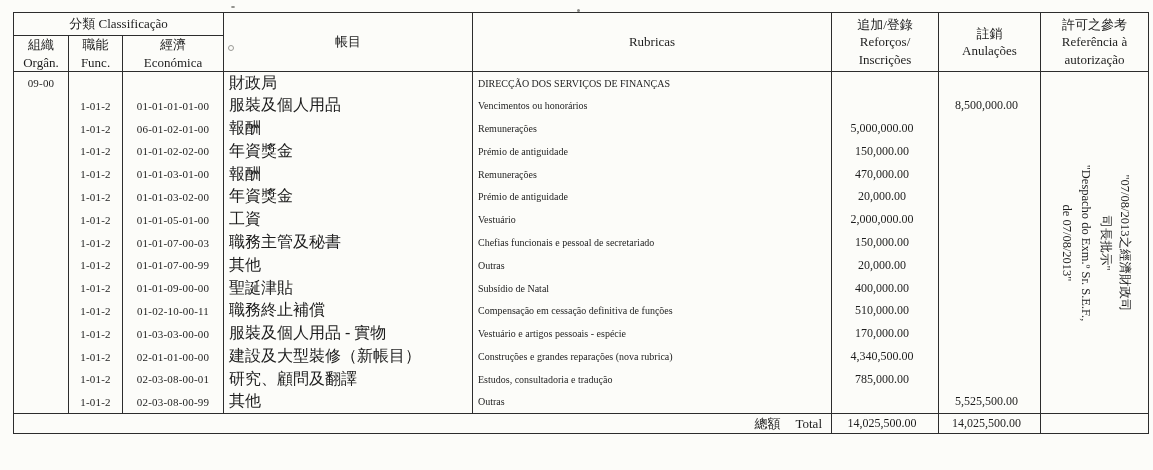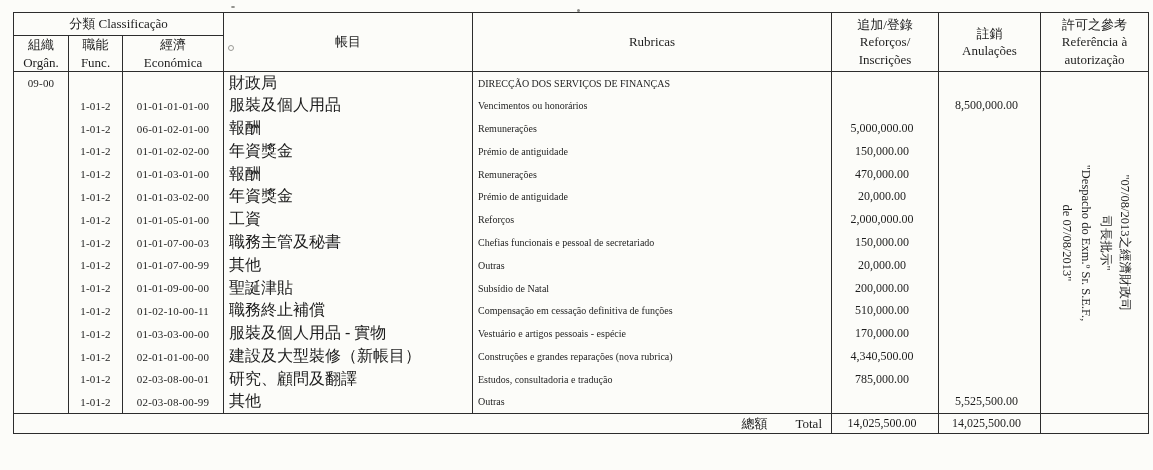--- a/index.html
+++ b/index.html
@@ -32,21 +32,21 @@
   td.c-ref{position:relative;}
   .ref-rot{
     position:absolute;top:50%;left:50%;
     transform:translate(-50%,-50%) rotate(90deg);
     white-space:pre;text-align:center;font-size:12.5px;line-height:1.55;
     width:max-content;
   }
   tfoot td{border:1px solid #2d2d2d;font-size:12.5px;vertical-align:middle;}
   tr.total-row{height:20px;}
   .total-label{text-align:right;padding-right:9px;font-size:13px;white-space:nowrap;}
-  .gap{margin-left:28px;}
+  .gap{margin-left:15px;}
   .speckle{position:absolute;}
   .s1{left:231px;top:6px;width:4px;height:2px;background:#8a8a86;border-radius:50%;}
   .s2{left:577px;top:9px;width:3px;height:3px;background:#8a8a86;border-radius:50%;}
   .s3{left:228px;top:45px;width:4px;height:4px;border:1px solid #9a9a96;border-radius:50%;background:transparent;}
 </style>
 </head>
 <body>
 
 <div class="page">
   <div class="speckle s1"></div>
@@ -146,21 +146,21 @@
           <td class="c-left-zh">年資獎金</td>
           <td class="c-left-pt">Prémio de antiguidade</td>
           <td class="c-right">20,000.00</td>
           <td class="c-right"></td>
         </tr>
         <tr>
           <td class="c-center"></td>
           <td class="c-center">1-01-2</td>
           <td class="c-center">01-01-05-01-00</td>
           <td class="c-left-zh">工資</td>
-          <td class="c-left-pt">Reforços</td>
+          <td class="c-left-pt">Vestuário</td>
           <td class="c-right">2,000,000.00</td>
           <td class="c-right"></td>
         </tr>
         <tr>
           <td class="c-center"></td>
           <td class="c-center">1-01-2</td>
           <td class="c-center">01-01-07-00-03</td>
           <td class="c-left-zh">職務主管及秘書</td>
           <td class="c-left-pt">Chefias funcionais e pessoal de secretariado</td>
           <td class="c-right">150,000.00</td>
@@ -174,21 +174,21 @@
           <td class="c-left-pt">Outras</td>
           <td class="c-right">20,000.00</td>
           <td class="c-right"></td>
         </tr>
         <tr>
           <td class="c-center"></td>
           <td class="c-center">1-01-2</td>
           <td class="c-center">01-01-09-00-00</td>
           <td class="c-left-zh">聖誕津貼</td>
           <td class="c-left-pt">Subsídio de Natal</td>
-          <td class="c-right">200,000.00</td>
+          <td class="c-right">400,000.00</td>
           <td class="c-right"></td>
         </tr>
         <tr>
           <td class="c-center"></td>
           <td class="c-center">1-01-2</td>
           <td class="c-center">01-02-10-00-11</td>
           <td class="c-left-zh">職務終止補償</td>
           <td class="c-left-pt">Compensação em cessação definitiva de funções</td>
           <td class="c-right">510,000.00</td>
           <td class="c-right"></td>

